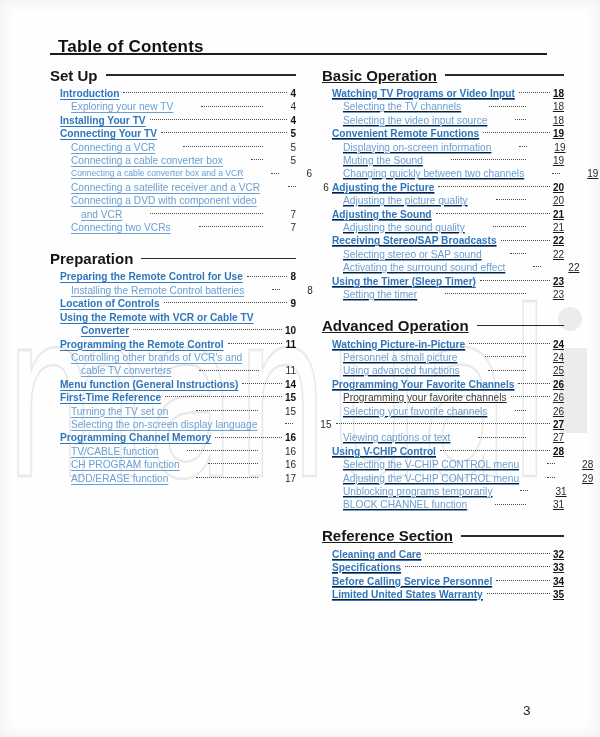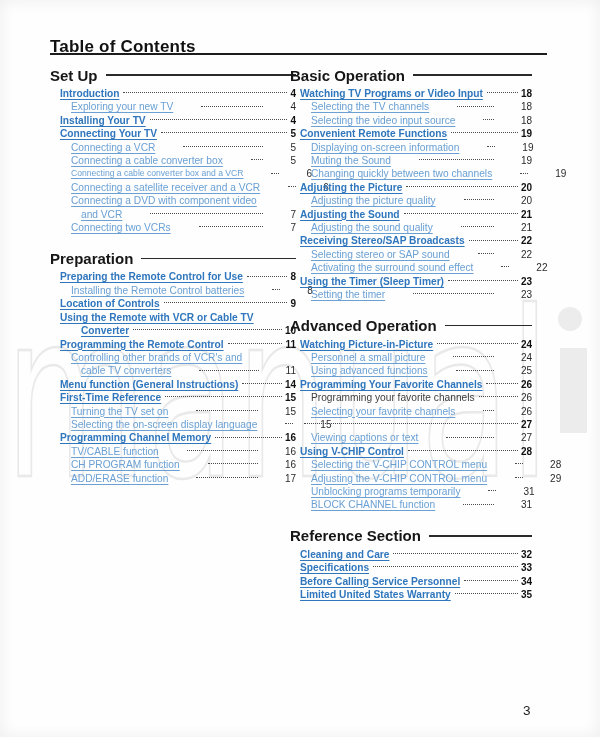--- a/index.html
+++ b/index.html
@@ -14,31 +14,31 @@
   .scan-edge{
     position:absolute;inset:0;
     box-shadow:inset 0 0 16px rgba(0,0,0,0.07);
     pointer-events:none;z-index:5;
   }
   .watermark{
     position:absolute;left:0;top:298px;width:600px;height:200px;
     z-index:0;pointer-events:none;
   }
   .page-title{
-    position:absolute;left:50px;top:26px;
+    position:absolute;left:58px;top:26px;
     font-size:17px;font-weight:bold;letter-spacing:.2px;color:#111;
     z-index:2;
   }
   .title-rule{
     position:absolute;left:50px;top:53px;width:497px;height:2px;
     background:#1c1c1c;z-index:2;
   }
   .col{position:absolute;top:68px;z-index:2;}
   .col-left{left:50px;width:246px;}
-  .col-right{left:290px;width:242px;}
+  .col-right{left:322px;width:242px;text-decoration:underline;}
   .toc-section{margin-bottom:17px;}
   .sec-head{
     display:flex;align-items:center;
     font-size:15px;font-weight:bold;color:#161616;
     margin-bottom:5px;height:14px;
   }
   .sec-head .hline{flex:1;height:1.5px;background:#2a2a2a;margin-left:8px;}
   .row{
     display:flex;align-items:center;
     font-size:10.2px;line-height:13.4px;

